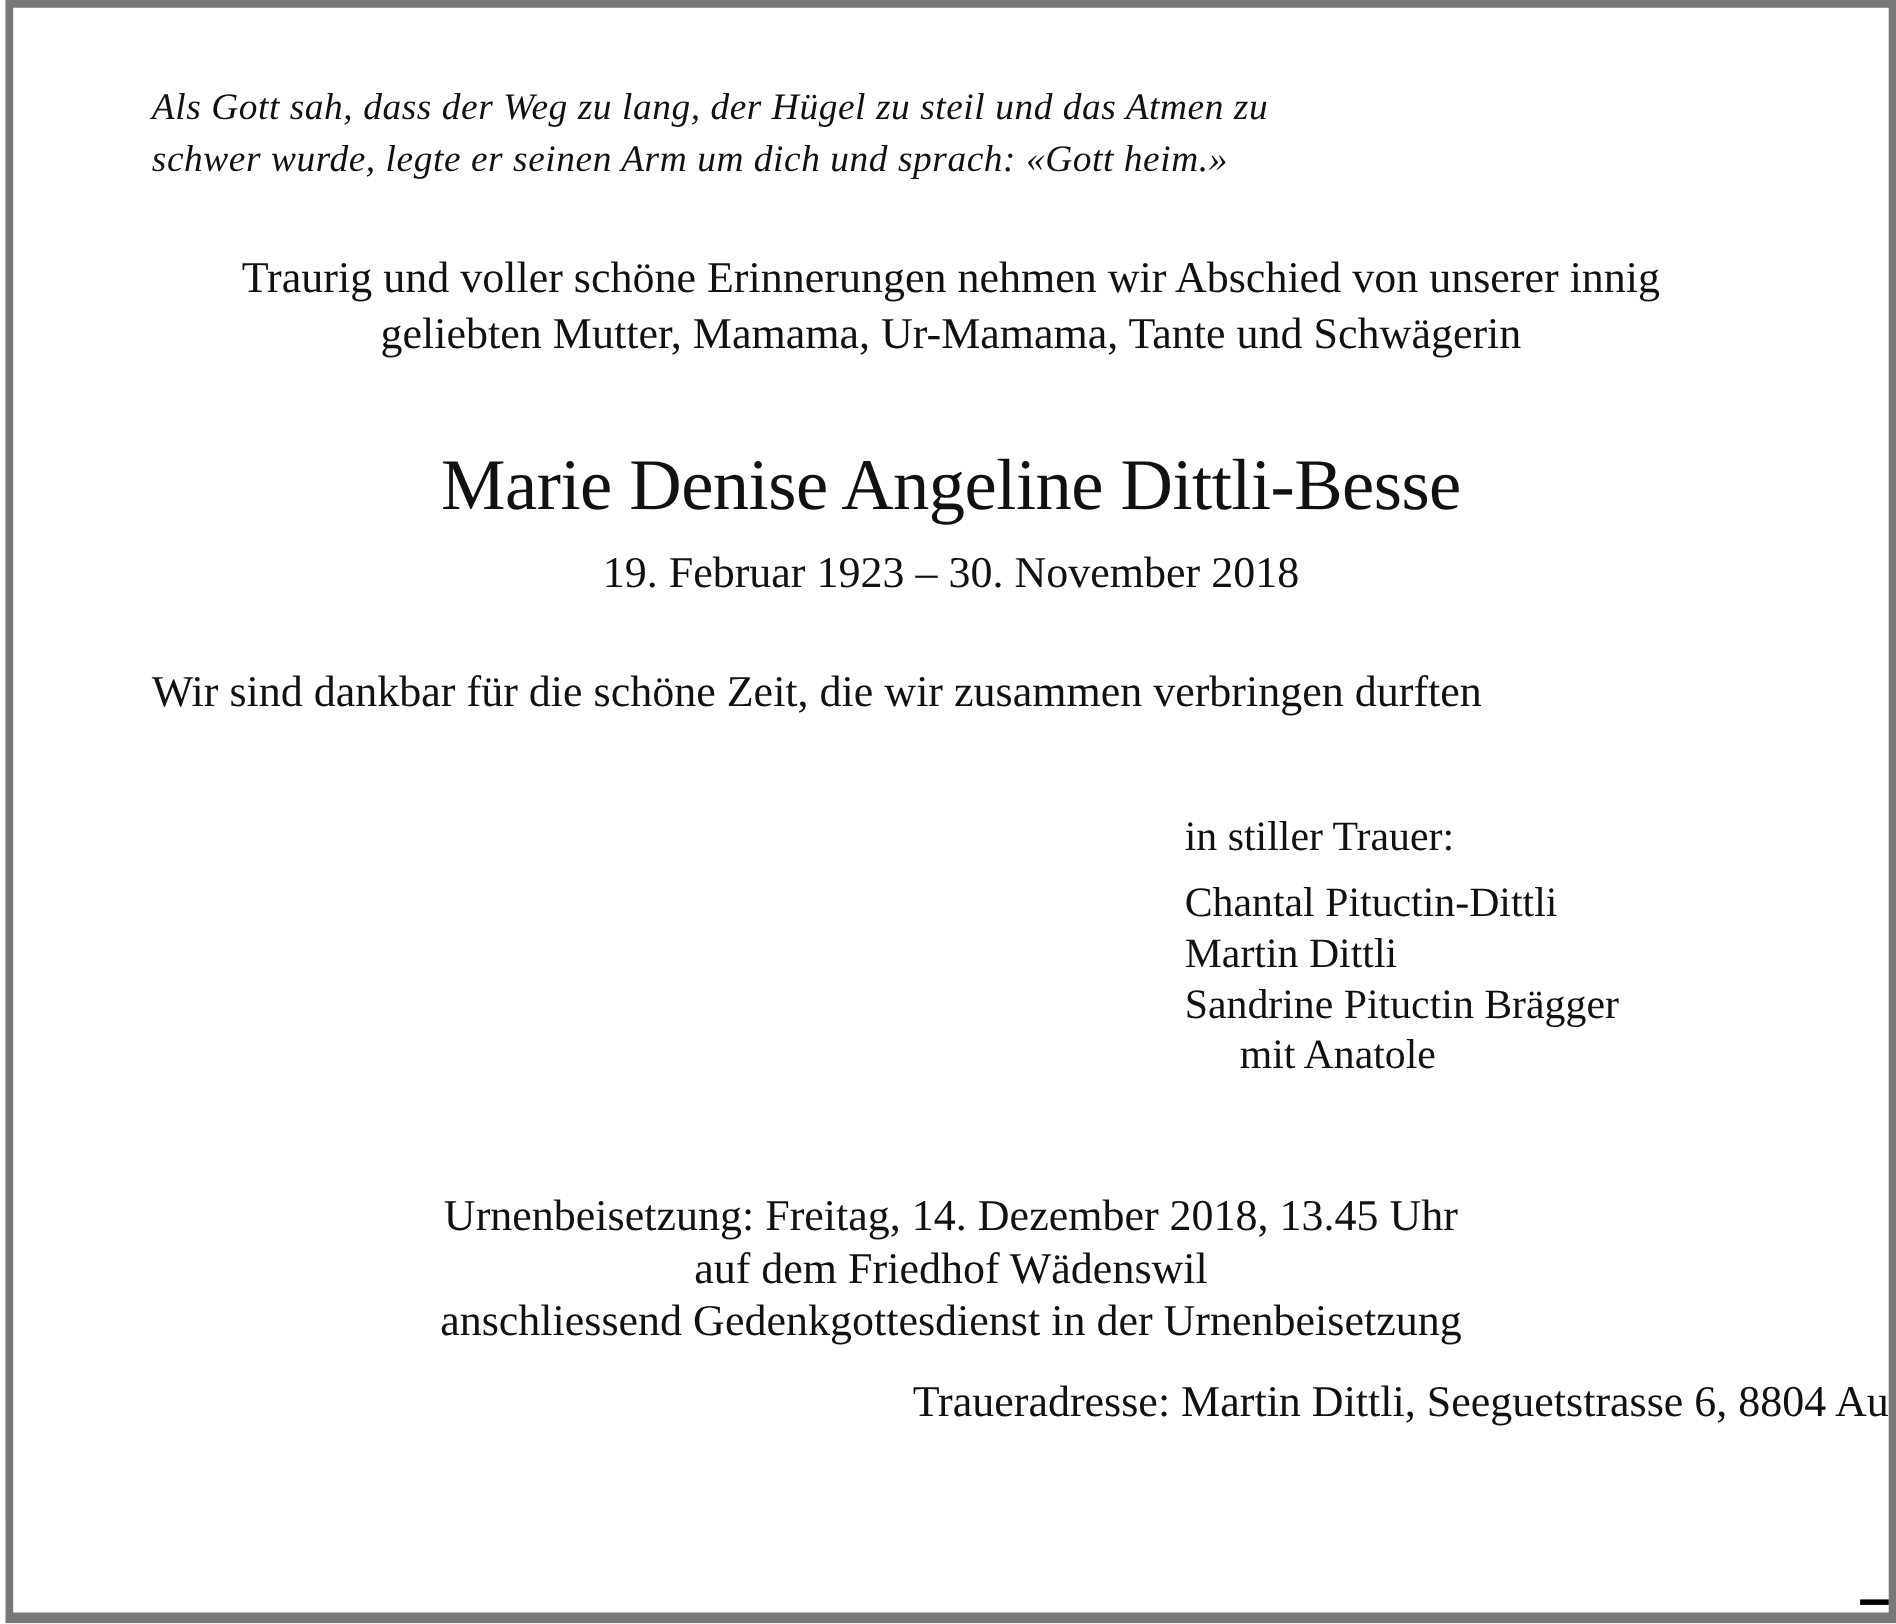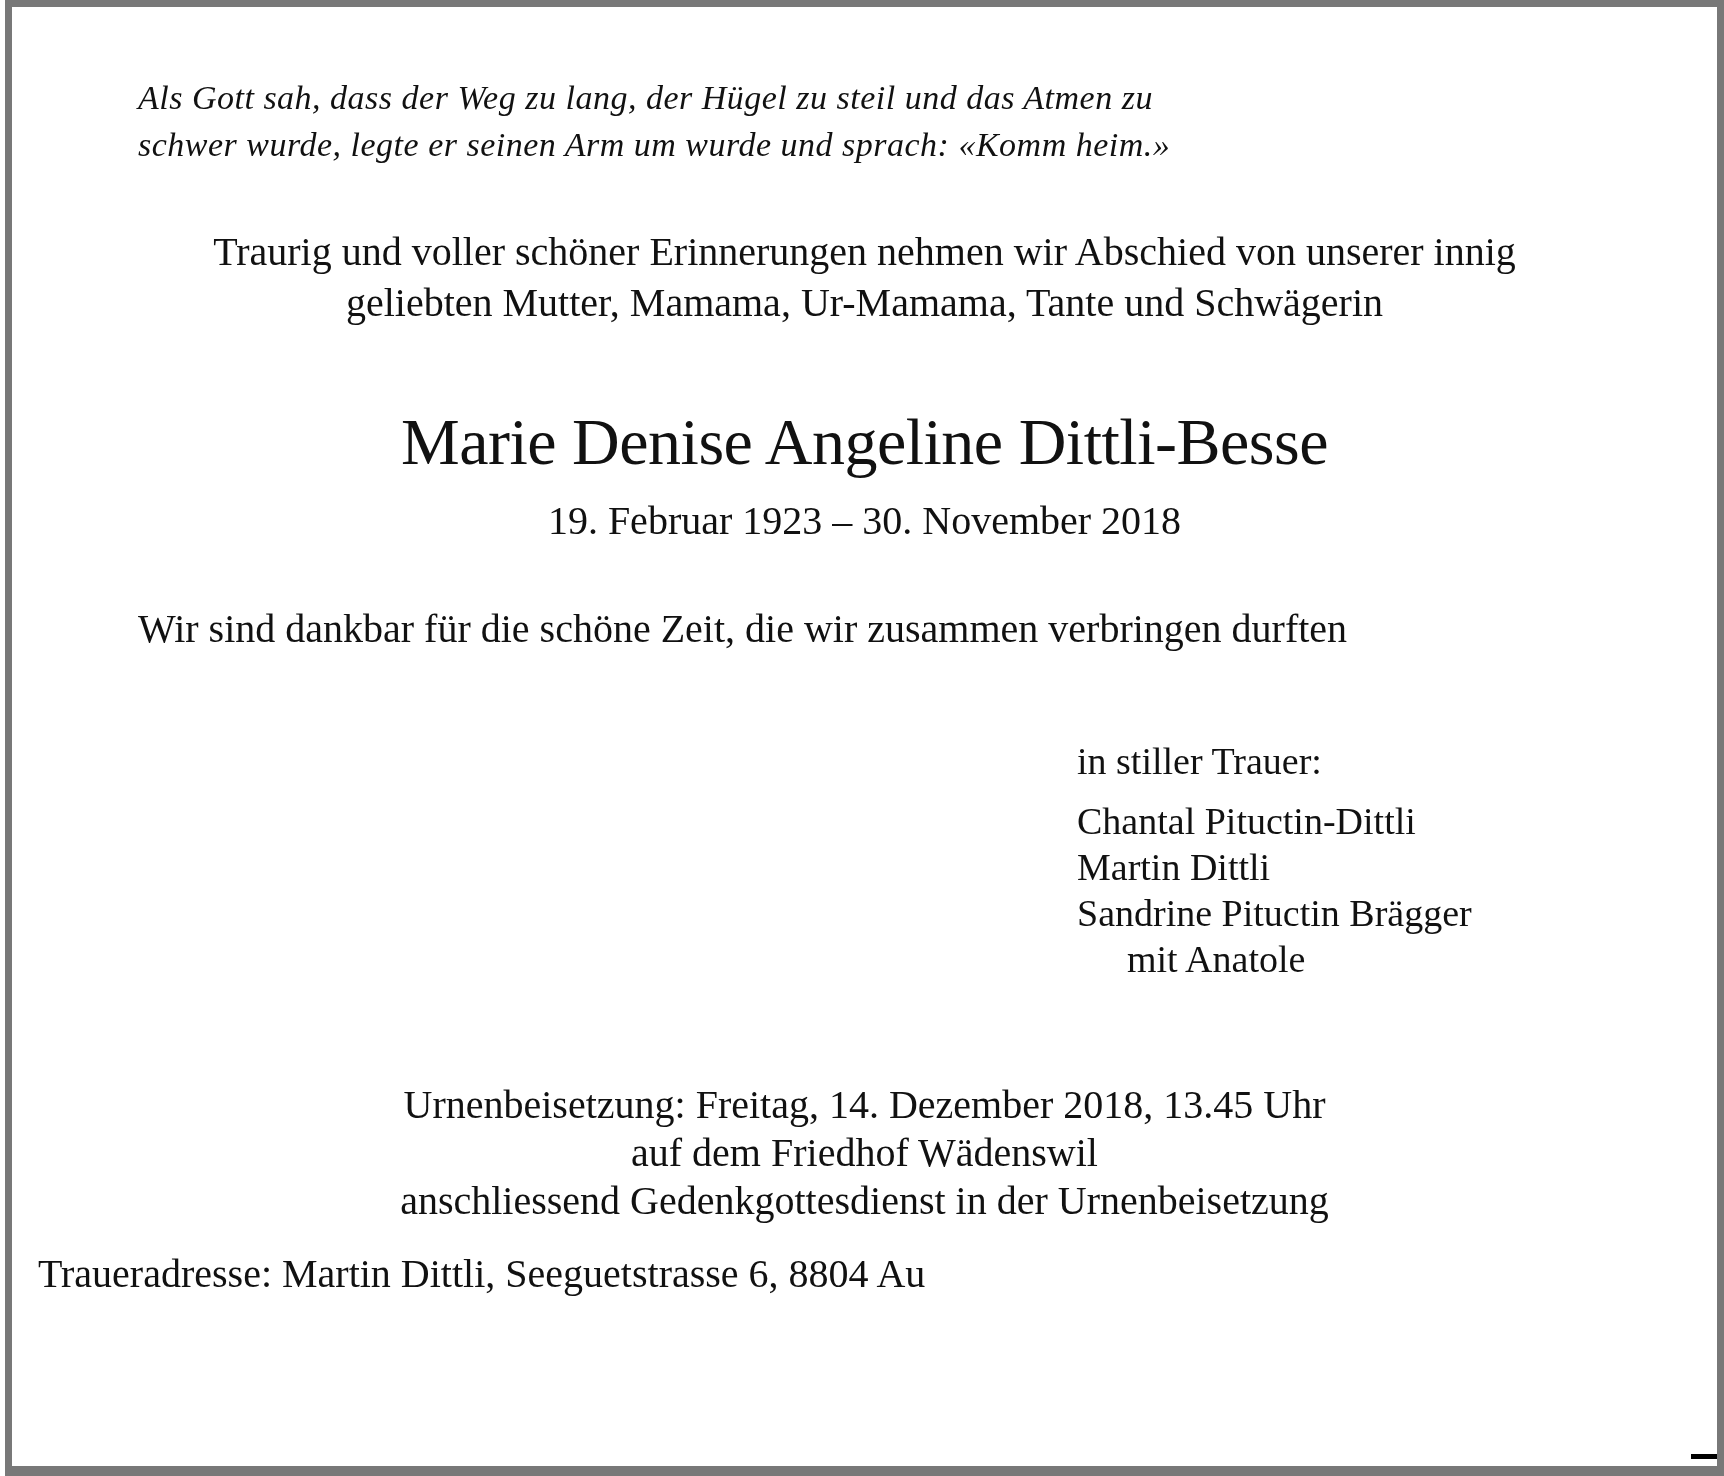--- a/index.html
+++ b/index.html
@@ -76,39 +76,38 @@
     padding-left: 50px;
   }
   .ceremony {
     margin-top: 99px;
     text-align: center;
     font-size: 40px;
     line-height: 48px;
   }
   .address {
     margin-top: 25px;
-    text-align: left;
+    text-align: right;
     font-size: 40px;
     line-height: 48px;
-    margin-left: 26px;
   }
 </style>
 </head>
 <body>
 
 <div class="page">
   <div class="sheet">
 
     <div class="epigraph">
       <div>Als Gott sah, dass der Weg zu lang, der Hügel zu steil und das Atmen zu</div>
-      <div>schwer wurde, legte er seinen Arm um wurde und sprach: «Komm heim.»</div>
+      <div>schwer wurde, legte er seinen Arm um dich und sprach: «Gott heim.»</div>
     </div>
 
     <div class="intro">
-      <div>Traurig und voller schöner Erinnerungen nehmen wir Abschied von unserer innig</div>
+      <div>Traurig und voller schöne Erinnerungen nehmen wir Abschied von unserer innig</div>
       <div>geliebten Mutter, Mamama, Ur-Mamama, Tante und Schwägerin</div>
     </div>
 
     <div class="name">Marie Denise Angeline Dittli-Besse</div>
 
     <div class="dates">19. Februar 1923 – 30. November 2018</div>
 
     <div class="gratitude">Wir sind dankbar für die schöne Zeit, die wir zusammen verbringen durften</div>
 
     <div class="mourners">

